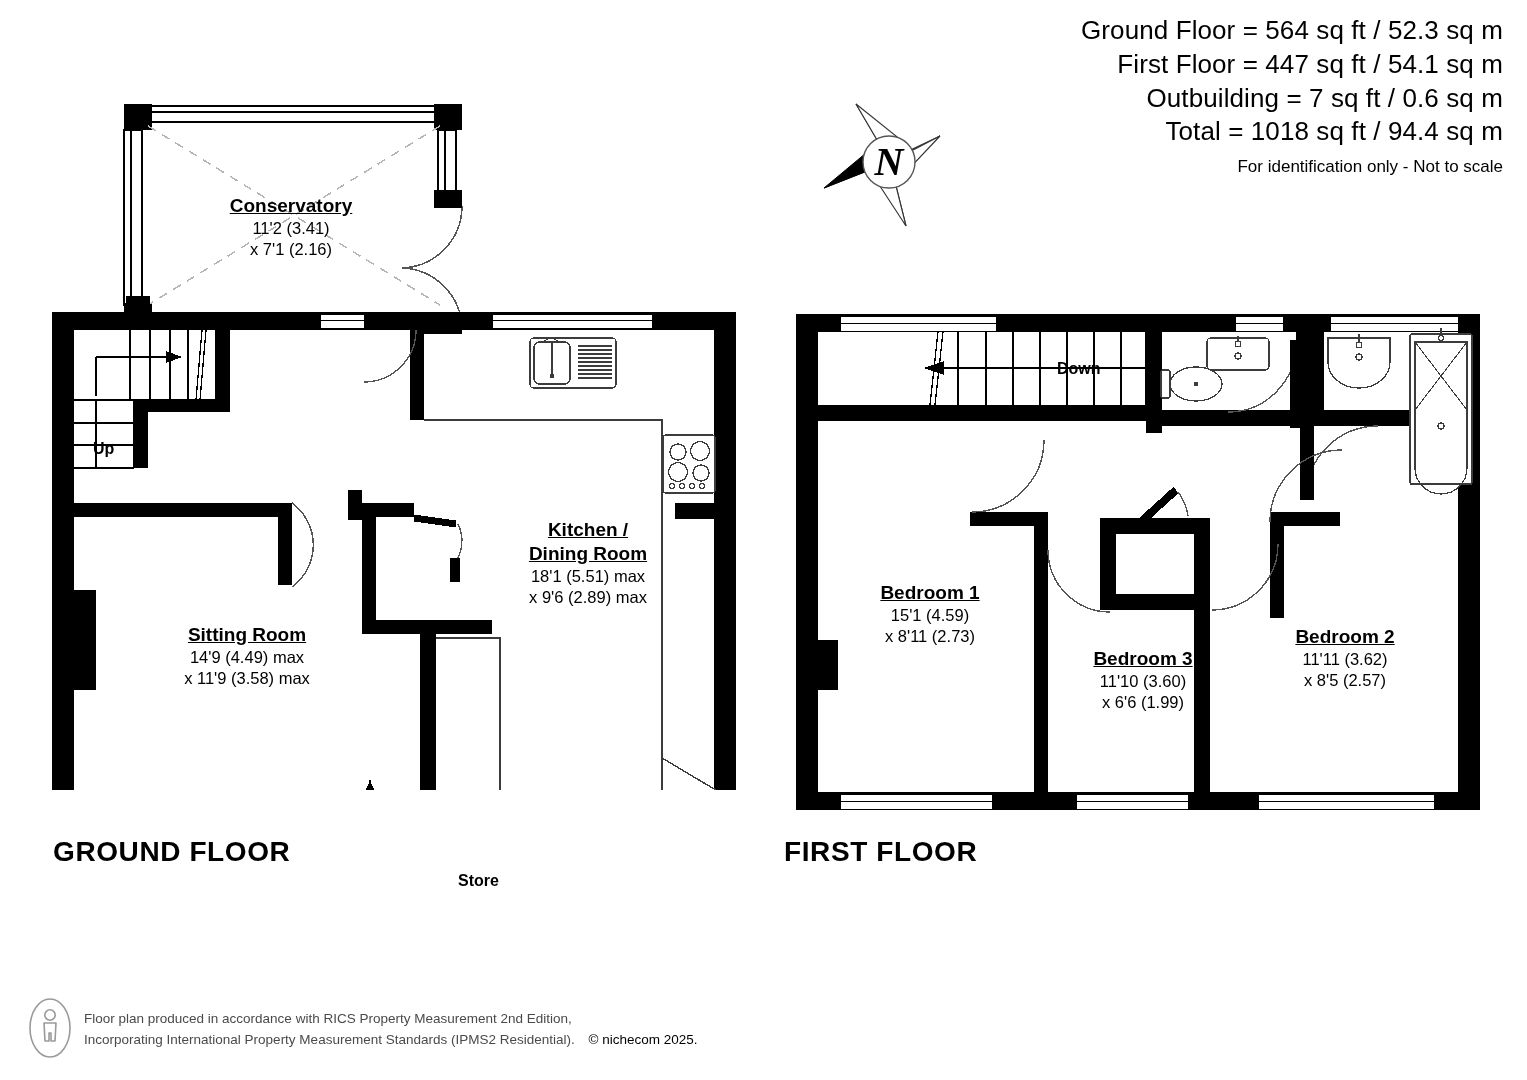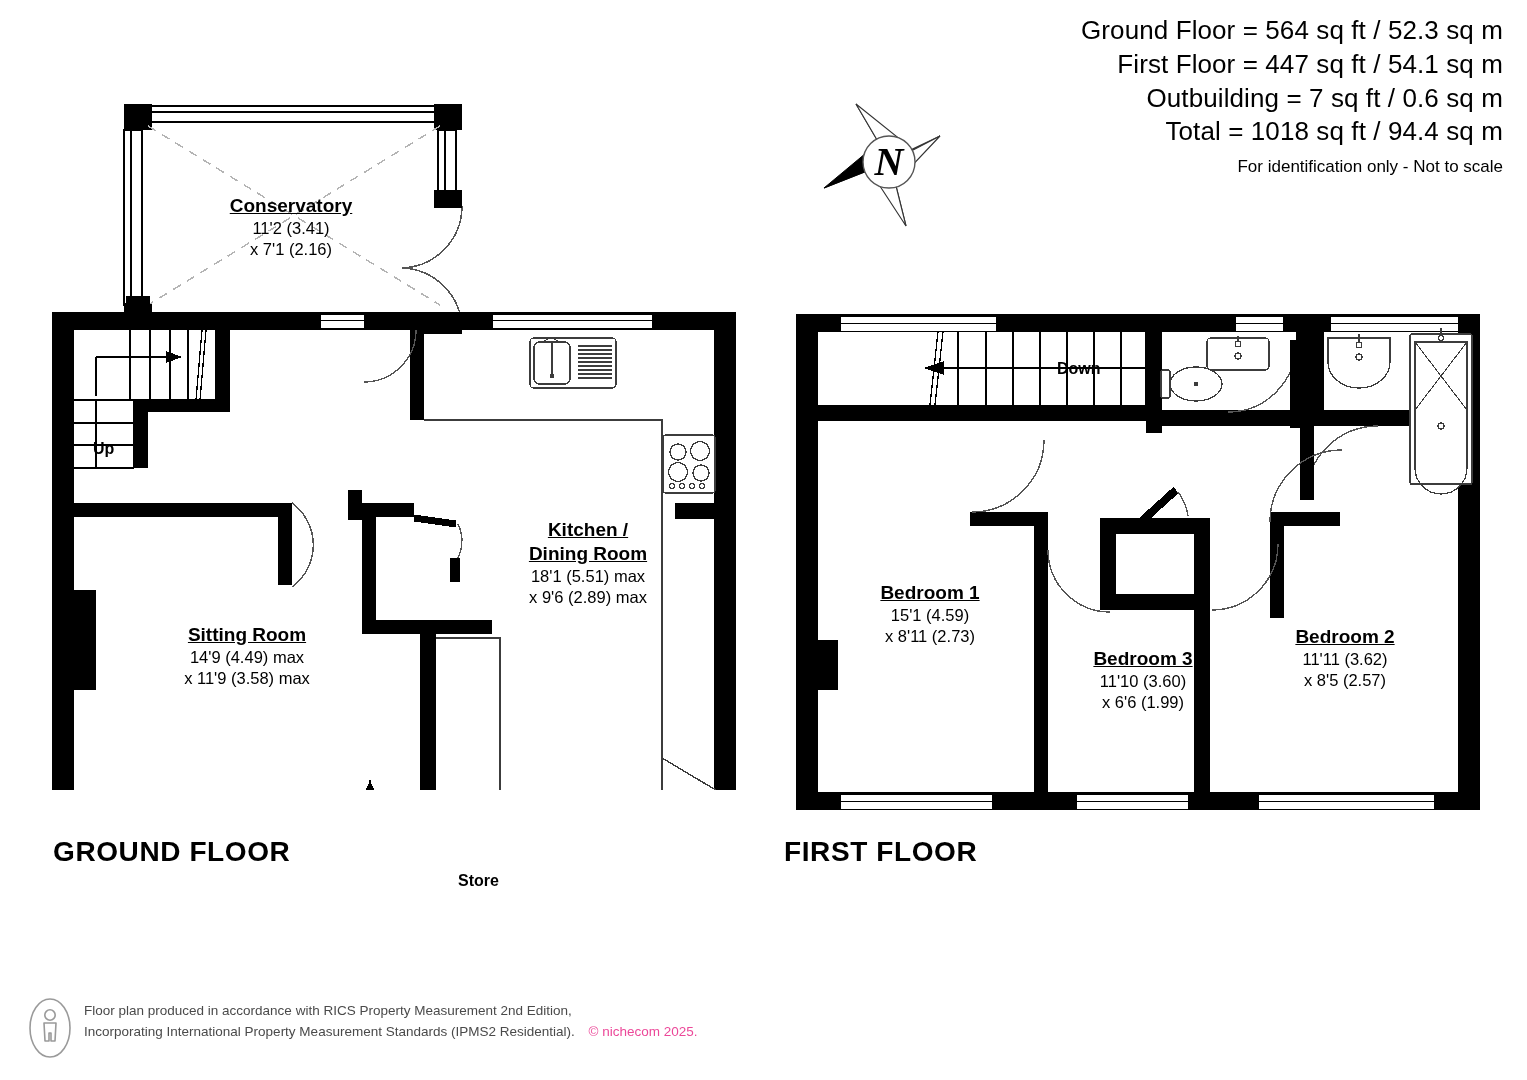--- a/index.html
+++ b/index.html
@@ -70,31 +70,31 @@
     font-weight: bold;
     white-space: nowrap;
   }
 
   
   .footer {
     position: absolute;
     left: 28px;
     top: 997px;
     display: flex;
-    align-items: flex-start;
+    align-items: center;
     gap: 12px;
   }
   .footer-text {
     font-size: 13.5px;
     line-height: 1.52;
     color: #4a4a4a;
     padding-top: 4px;
   }
   .footer-text .ln { white-space: nowrap; }
-  .copy { color: #ec4899; }
+  .copy { color: #000000; }
 
   svg { display: block; }
   .plan { position: absolute; left: 0; top: 0; }
 </style>
 </head>
 <body>
 
 <div class="page">
 
   <div class="summary">

